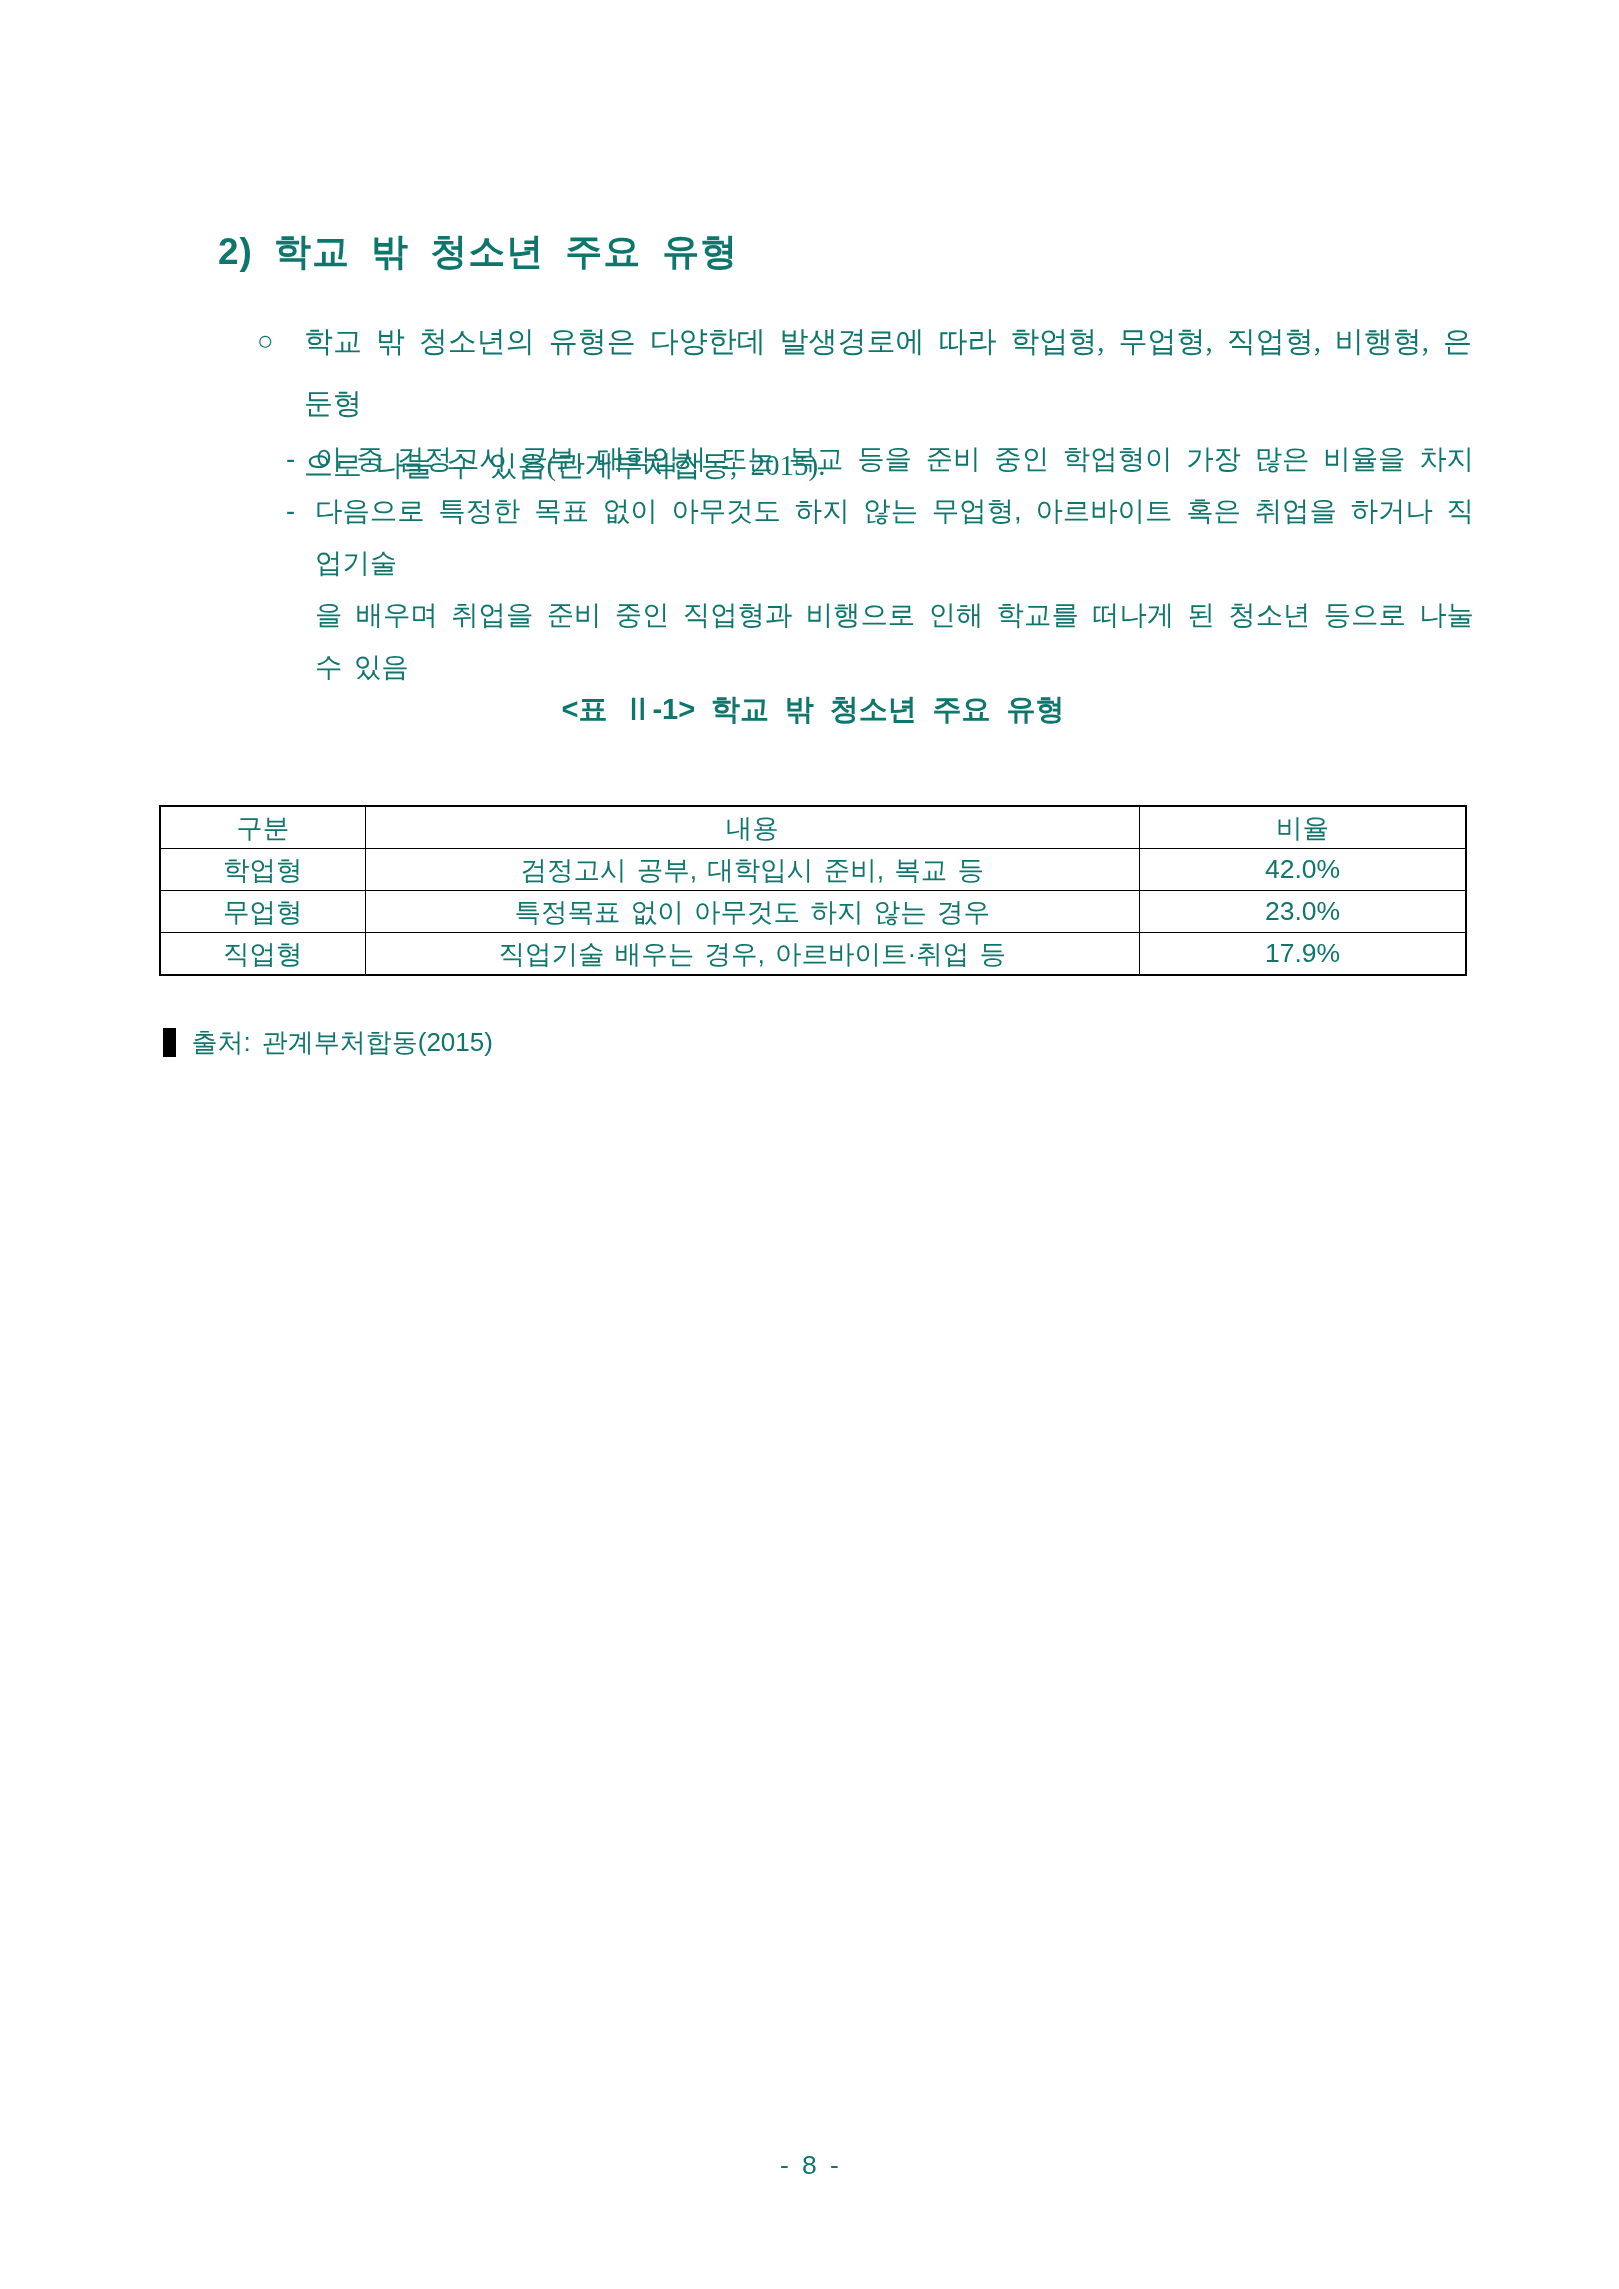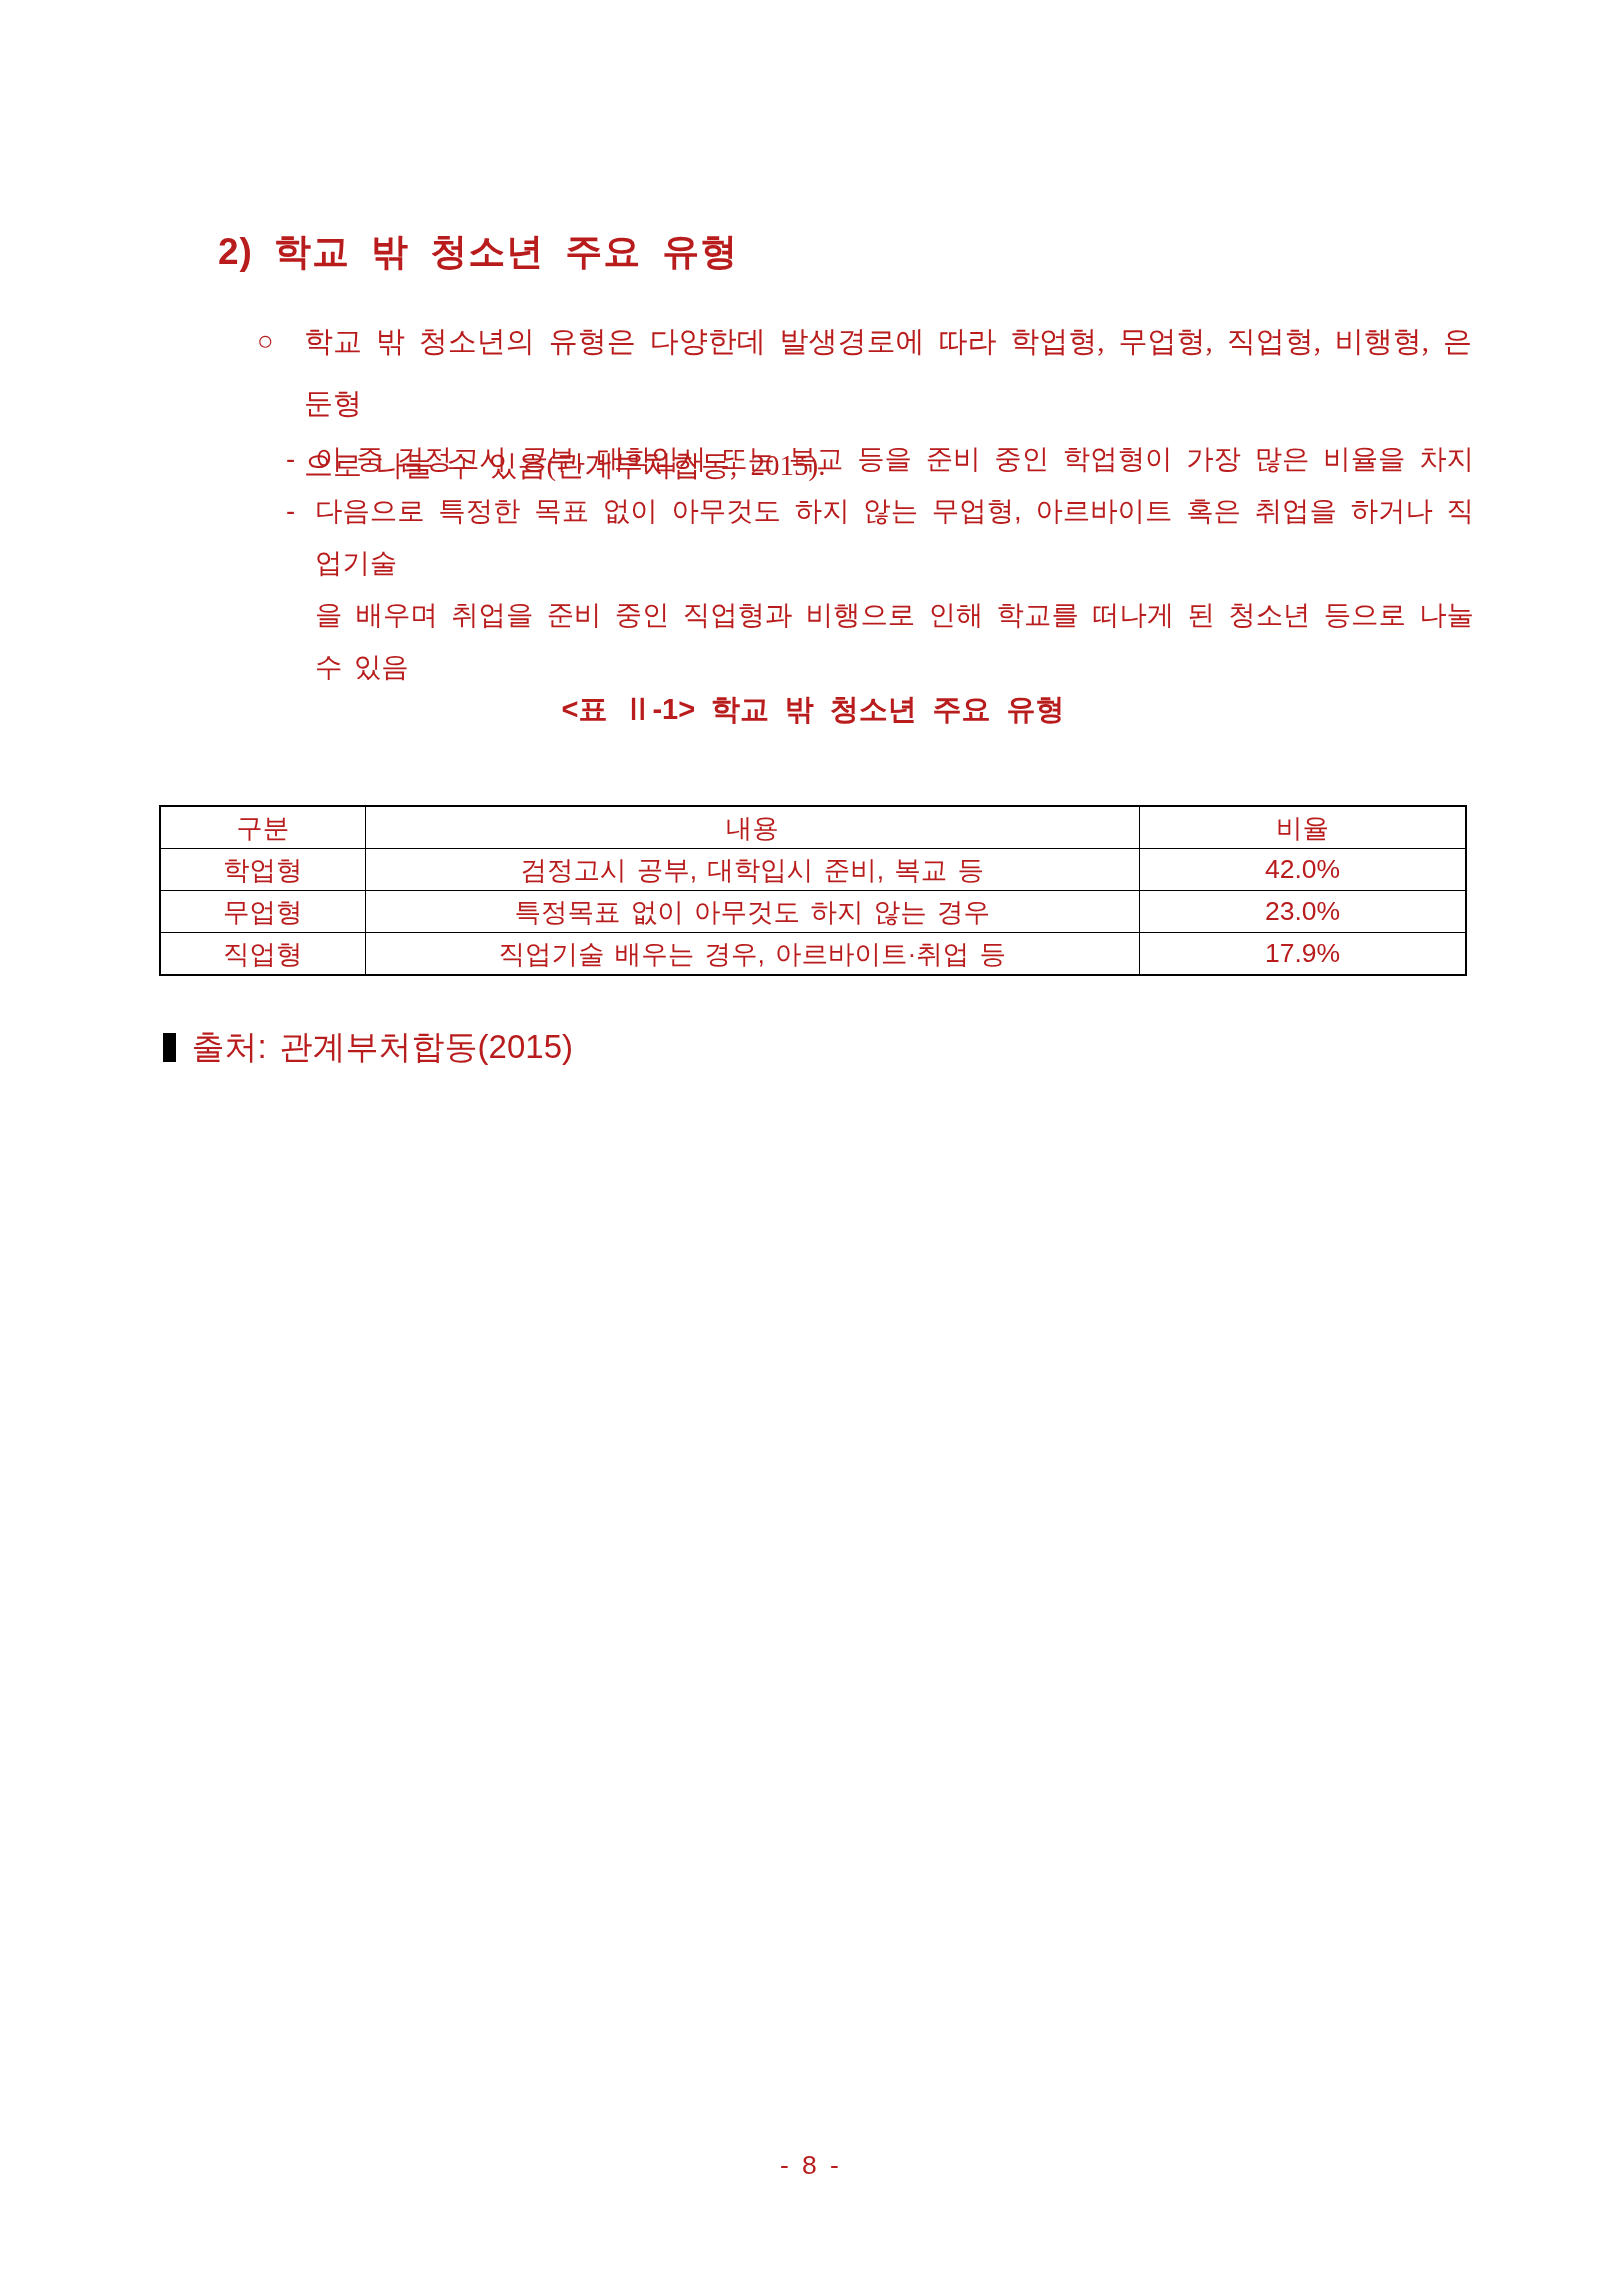--- a/index.html
+++ b/index.html
@@ -5,21 +5,21 @@
   html, body {
     margin: 0;
     padding: 0;
     background: #ffffff;
   }
   .page {
     position: relative;
     width: 1619px;
     height: 2290px;
     background: #ffffff;
-    color: #b91c1c;
+    color: #0f766e;
     font-family: "Liberation Sans", sans-serif;
     overflow: hidden;
   }
 
   
   .heading {
     position: absolute;
     left: 218px;
     top: 227px;
     font-size: 37px;
@@ -115,21 +115,21 @@
   .col-desc  { width: 59.3%; }
   .col-ratio { width: 25%;   }
 
   
   .source-line {
     position: absolute;
     left: 163px;
     top: 1025px;
     display: flex;
     align-items: center;
-    font-size: 33px;
+    font-size: 26px;
     font-family: "Liberation Sans", sans-serif;
     justify-content: space-between;
   }
   .source-marker {
     flex: none;
     width: 12.7px;
     height: 29px;
     background: #000000;
     margin-right: 15.7px;
   }

